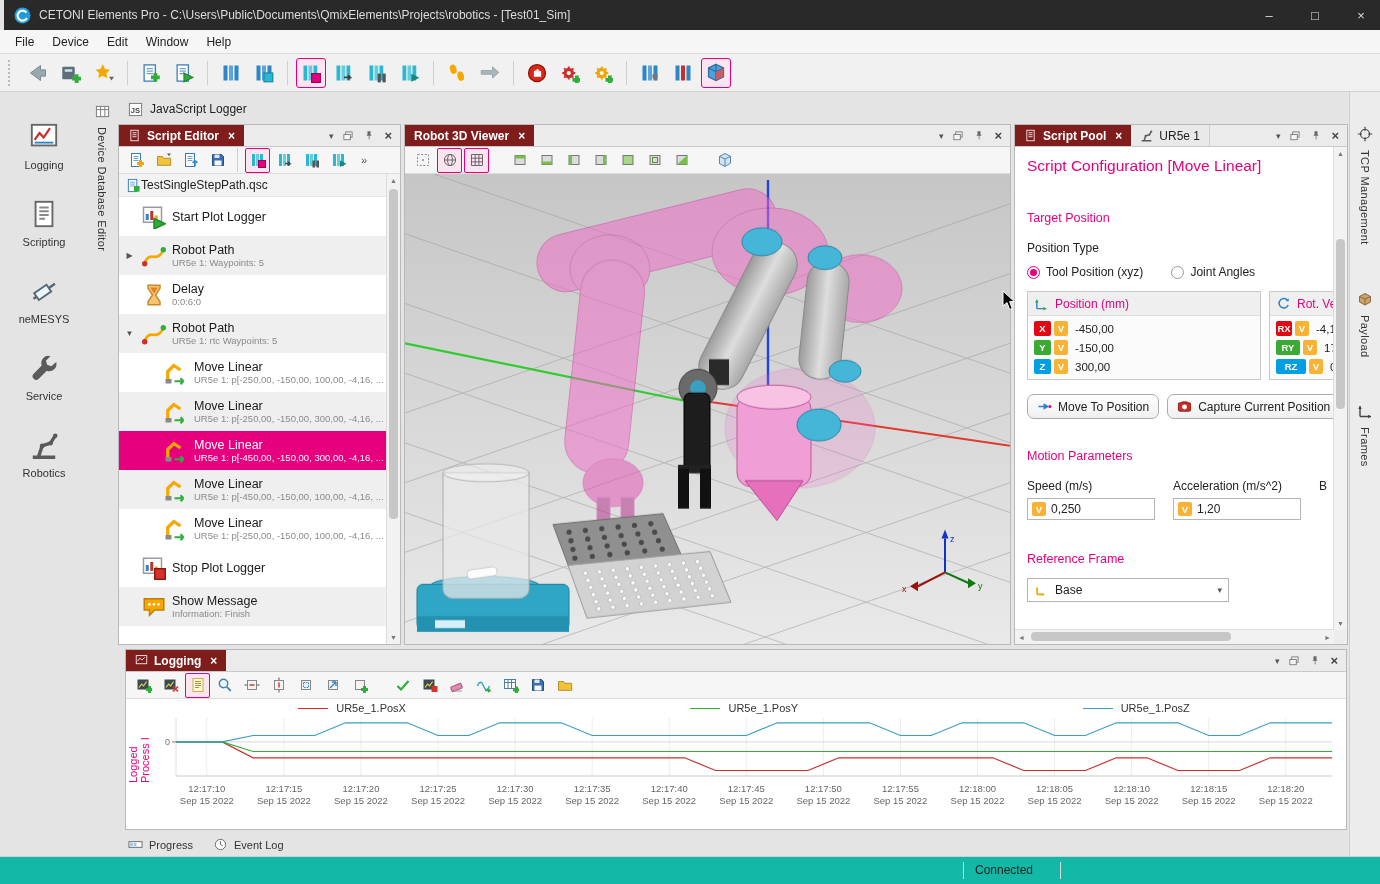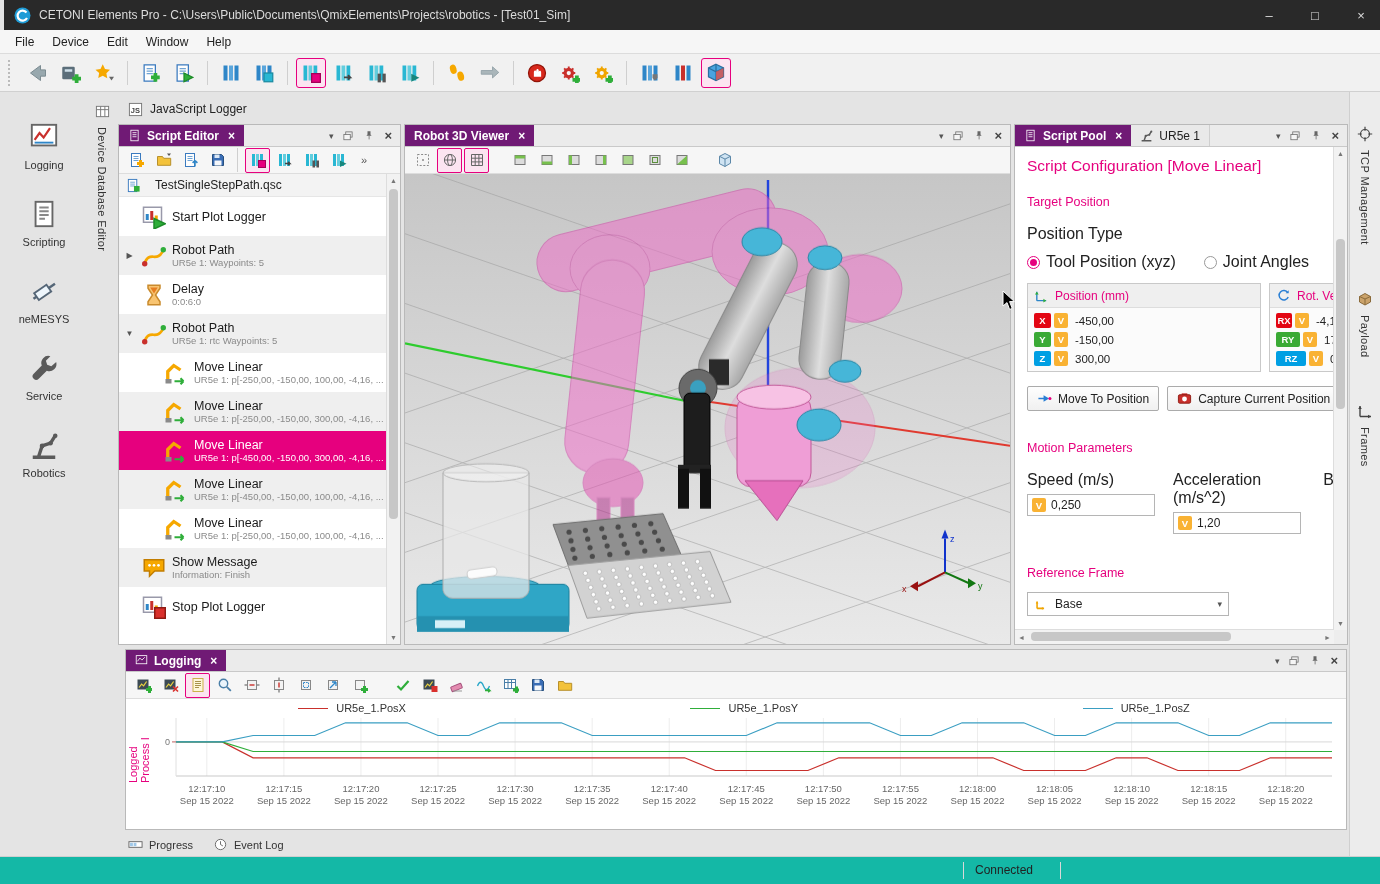--- a/index.html
+++ b/index.html
@@ -29,37 +29,37 @@
   .act-label{font-size:11px;color:#333}
   .dbstrip{position:absolute;left:88px;top:92px;width:28px;display:flex;flex-direction:column;align-items:center;padding-top:12px;gap:8px}
   .dbstrip svg{width:15px;height:15px}
   .vtext{writing-mode:vertical-rl;font-size:11px;color:#333;letter-spacing:.4px;white-space:nowrap}
   
   .jstab{position:absolute;left:118px;top:98px;height:22px;display:flex;align-items:center;gap:7px;padding:0 10px;font-size:12px;color:#222}
   .jstab svg{width:15px;height:15px}
   
   .panel{position:absolute;background:#fff;border:1px solid #b9b9b9;box-sizing:border-box;display:flex;flex-direction:column}
   .phead{height:21px;background:#ebebeb;border-bottom:1px solid #c9c9c9;display:flex;align-items:stretch;flex:none}
-  .ptab{background:#701a75;color:#fff;font-weight:bold;font-size:12px;display:flex;align-items:center;gap:6px;padding:0 9px;flex:none}
+  .ptab{background:#7f1d1d;color:#fff;font-weight:bold;font-size:12px;display:flex;align-items:center;gap:6px;padding:0 9px;flex:none}
   .ptab svg{width:13px;height:13px}
   .tclose{font-weight:bold;font-size:12px;margin-left:3px}
   .gtab{display:flex;align-items:center;gap:6px;padding:0 9px;font-size:12px;color:#222;border-right:1px solid #cfcfcf;background:#e9e9e9}
   .gtab svg{width:13px;height:13px}
   .ptools{margin-left:auto;display:flex;align-items:center;gap:9px;padding-right:8px;color:#555}
   .ptools svg{width:12px;height:12px}
   .caret{font-size:9px;color:#555}
   .xbtn{font-size:13px;font-weight:bold;color:#444}
   .subtbar{height:26px;background:#f6f6f6;border-bottom:1px solid #ddd;display:flex;align-items:center;padding:0 5px;gap:2px;flex:none}
   .sticn{width:23px;height:23px;display:flex;align-items:center;justify-content:center;border:1px solid transparent;border-radius:2px;color:#555}
   .sticn svg{width:16px;height:16px}
   .sticn.sel{border-color:#e6007e;background:#fce4f1}
   
   .tree{flex:1;overflow:hidden;position:relative;background:#fff}
   .treeinner{position:absolute;left:0;top:0;right:13px;bottom:0;overflow:hidden}
-  .troot{height:22px;display:flex;align-items:center;gap:14px;padding-left:7px;background:#f3f3f3;font-size:12px;border-bottom:1px solid #e6e6e6}
+  .troot{height:22px;display:flex;align-items:center;gap:0;padding-left:7px;background:#f3f3f3;font-size:12px;border-bottom:1px solid #e6e6e6}
   .troot svg{width:15px;height:15px}
   .trow{min-height:39px;display:flex;align-items:center;gap:6px;box-sizing:border-box}
   .trow.alt{background:#efefef}
   .trow.sel{background:#e6007e}
   .trow.sel .ttitle,.trow.sel .tsub{color:#fff}
   .texp{width:13px;font-size:8px;color:#555;text-align:center;flex:none}
   .ticon{width:24px;height:24px;flex:none}
   .ticon svg{width:24px;height:24px}
   .ttxt{min-width:0}
   .ttitle{font-size:12.5px;color:#1a1a1a}
@@ -68,39 +68,39 @@
   .sarrow{position:absolute;left:0;width:100%;height:13px;display:flex;align-items:center;justify-content:center;font-size:7px;color:#777}
   .thumb{position:absolute;left:2px;width:9px;background:#c7c7c7;border-radius:4px}
   
   .viewerbody{flex:1;position:relative;overflow:hidden}
   .viewerbody svg.scene{position:absolute;left:0;top:0;width:100%;height:100%}
   
   .poolbody{flex:1;position:relative;overflow:hidden;background:#fff}
   .poolinner{position:absolute;left:0;top:0;right:13px;bottom:14px;overflow:hidden;padding:2px 0 0 12px}
   .pinkh1{color:#e6007e;font-size:15.5px;margin-top:8px}
   .pinkh2{color:#e6007e;font-size:12.5px}
-  .lbl{font-size:16px;color:#222}
+  .lbl{font-size:12px;color:#222}
   .radios{display:flex;gap:28px;margin-top:10px;align-items:center}
   .radio-opt{display:flex;align-items:center;gap:6px}
   .radio{width:13px;height:13px;border-radius:50%;border:1px solid #999;background:#fff;box-sizing:border-box;flex:none}
   .radio.sel{border-color:#e6007e}
   .radio.sel::after{content:"";display:block;width:7px;height:7px;border-radius:50%;background:#e6007e;margin:2px}
   .groups{display:flex;gap:8px;margin-top:12px;width:400px}
   .grp{border:1px solid #c9c9c9;background:#efefef;flex:none}
   .grp-pos{width:232px}
   .grp-rot{width:150px}
   .grphead{display:flex;align-items:center;gap:6px;padding:4px 6px;color:#e6007e;font-size:12px;white-space:nowrap;overflow:hidden}
   .grphead svg{width:15px;height:15px;flex:none}
   .grpbody{background:#fbfbfb;border-top:1px solid #ddd;padding:5px 6px;display:flex;flex-direction:column;gap:4px}
   .axrow{display:flex;align-items:center;gap:3px}
   .axbadge{width:17px;height:15px;color:#fff;font-size:9.5px;font-weight:bold;display:flex;align-items:center;justify-content:center;border-radius:2px;flex:none}
   .vbadge{width:14px;height:15px;background:#f9b233;color:#fff;font-size:9.5px;font-weight:bold;display:flex;align-items:center;justify-content:center;border-radius:2px;flex:none}
   .axval{font-size:11.5px;padding-left:4px;white-space:nowrap}
   .btnrow{display:flex;gap:8px;margin-top:14px}
-  .btn{display:flex;align-items:center;gap:6px;border:1px solid #ababab;background:linear-gradient(#fefefe,#f0f0f0);padding:4px 9px;font-size:12px;border-radius:2px;white-space:nowrap}
+  .btn{display:flex;align-items:center;gap:6px;border:1px solid #ababab;background:linear-gradient(#fefefe,#f0f0f0);padding:4px 9px;font-size:12px;border-radius:7px;white-space:nowrap}
   .btn svg{width:15px;height:15px}
   .mcols{display:flex;gap:18px;margin-top:16px;align-items:flex-start}
   .input{margin-top:5px;display:flex;align-items:center;gap:5px;border:1px solid #b5b5b5;background:#fff;height:22px;padding:0 4px;box-sizing:border-box;width:128px}
   .inval{font-size:12px}
   .dropdown{margin-top:12px;width:202px;height:24px;border:1px solid #b5b5b5;background:#fff;display:flex;align-items:center;gap:7px;padding:0 6px;box-sizing:border-box}
   .dropdown svg{width:14px;height:14px}
   .dd-caret{margin-left:auto;font-size:9px;color:#555}
   .hscroll{position:absolute;left:0;right:13px;bottom:0;height:14px;background:#f2f2f2;border-top:1px solid #ddd}
   .harrow{position:absolute;top:0;width:13px;height:100%;display:flex;align-items:center;justify-content:center;font-size:7px;color:#777}
   .hthumb{position:absolute;top:2px;height:9px;background:#c7c7c7;border-radius:4px}
@@ -606,48 +606,48 @@
                 <path d="M2.5 13V7l4-4 4.5 3" stroke="#f6a800" stroke-width="2.2" fill="none"></path>
                 <rect x="1" y="12" width="4" height="3" fill="#8a8a8a"></rect>
                 <path d="M7 13.5h6m0 0l-2-2m2 2l-2 2" stroke="#2fae3a" stroke-width="1.4" fill="none"></path>
               </svg>
             </span>
             <div class="ttxt">
               <div class="ttitle">Move Linear</div>
               <div class="tsub">UR5e 1: p[-250,00, -150,00, 100,00, -4,16, ...</div>
             </div>
           </div>
+          <div class="trow" style="padding-left: 4px;">
+            <span class="texp"></span>
+            <span class="ticon">
+              <svg viewBox="0 0 16 16">
+                <rect x="1" y="1.5" width="12" height="10" fill="#fff" stroke="#99a"></rect>
+                <rect x="2.5" y="6" width="2" height="4" fill="#2e86c8"></rect>
+                <rect x="5.5" y="4" width="2" height="6" fill="#c9302c"></rect>
+                <rect x="8.5" y="7" width="2" height="3" fill="#f0a500"></rect>
+                <rect x="8.5" y="8.5" width="7" height="7" fill="#d9302c" stroke="#8e1a12"></rect>
+              </svg>
+            </span>
+            <div class="ttxt">
+              <div class="ttitle">Stop Plot Logger</div>
+            </div>
+          </div>
           <div class="trow alt" style="padding-left: 4px;">
             <span class="texp"></span>
             <span class="ticon">
               <svg viewBox="0 0 16 16">
                 <path d="M1.5 2.5h13v7.5H8.5L5 13.5V10H1.5z" fill="#f6a800" stroke="#c27d00"></path>
                 <circle cx="5" cy="6.2" r=".9" fill="#fff"></circle>
                 <circle cx="8" cy="6.2" r=".9" fill="#fff"></circle>
                 <circle cx="11" cy="6.2" r=".9" fill="#fff"></circle>
               </svg>
             </span>
             <div class="ttxt">
               <div class="ttitle">Show Message</div>
               <div class="tsub">Information: Finish</div>
-            </div>
-          </div>
-          <div class="trow" style="padding-left: 4px;">
-            <span class="texp"></span>
-            <span class="ticon">
-              <svg viewBox="0 0 16 16">
-                <rect x="1" y="1.5" width="12" height="10" fill="#fff" stroke="#99a"></rect>
-                <rect x="2.5" y="6" width="2" height="4" fill="#2e86c8"></rect>
-                <rect x="5.5" y="4" width="2" height="6" fill="#c9302c"></rect>
-                <rect x="8.5" y="7" width="2" height="3" fill="#f0a500"></rect>
-                <rect x="8.5" y="8.5" width="7" height="7" fill="#d9302c" stroke="#8e1a12"></rect>
-              </svg>
-            </span>
-            <div class="ttxt">
-              <div class="ttitle">Stop Plot Logger</div>
             </div>
           </div>
         </div>
       <div class="vscroll">
         <span class="sarrow" style="top:0">▲</span>
         <span class="sarrow" style="bottom:0">▼</span>
         <span class="thumb" style="top:15px;height:330px"></span>
       </div>
     </div>
   </div>
@@ -953,21 +953,21 @@
               <path d="M6 1.5h4v4.5l1.5 1.5h-7L6 6z" fill="#666"></path>
               <rect x="7.6" y="7.5" width="1" height="5" fill="#666"></rect>
             </svg>
           </span>
         <span class="xbtn">×</span>
       </div>
     </div>
     <div class="poolbody">
       <div class="poolinner">
         <div class="pinkh1">Script Configuration [Move Linear]</div>
-        <div class="pinkh2" style="margin-top:20px">Target Position</div>
+        <div class="pinkh2" style="margin-top:36px">Target Position</div>
         <div class="lbl" style="margin-top:16px">Position Type</div>
         <div class="radios">
           <span class="radio-opt">
             <span class="radio sel"></span>
             <span class="lbl" style="margin:0">Tool Position (xyz)</span>
           </span>
           <span class="radio-opt">
             <span class="radio"></span>
             <span class="lbl" style="margin:0">Joint Angles</span>
           </span>

